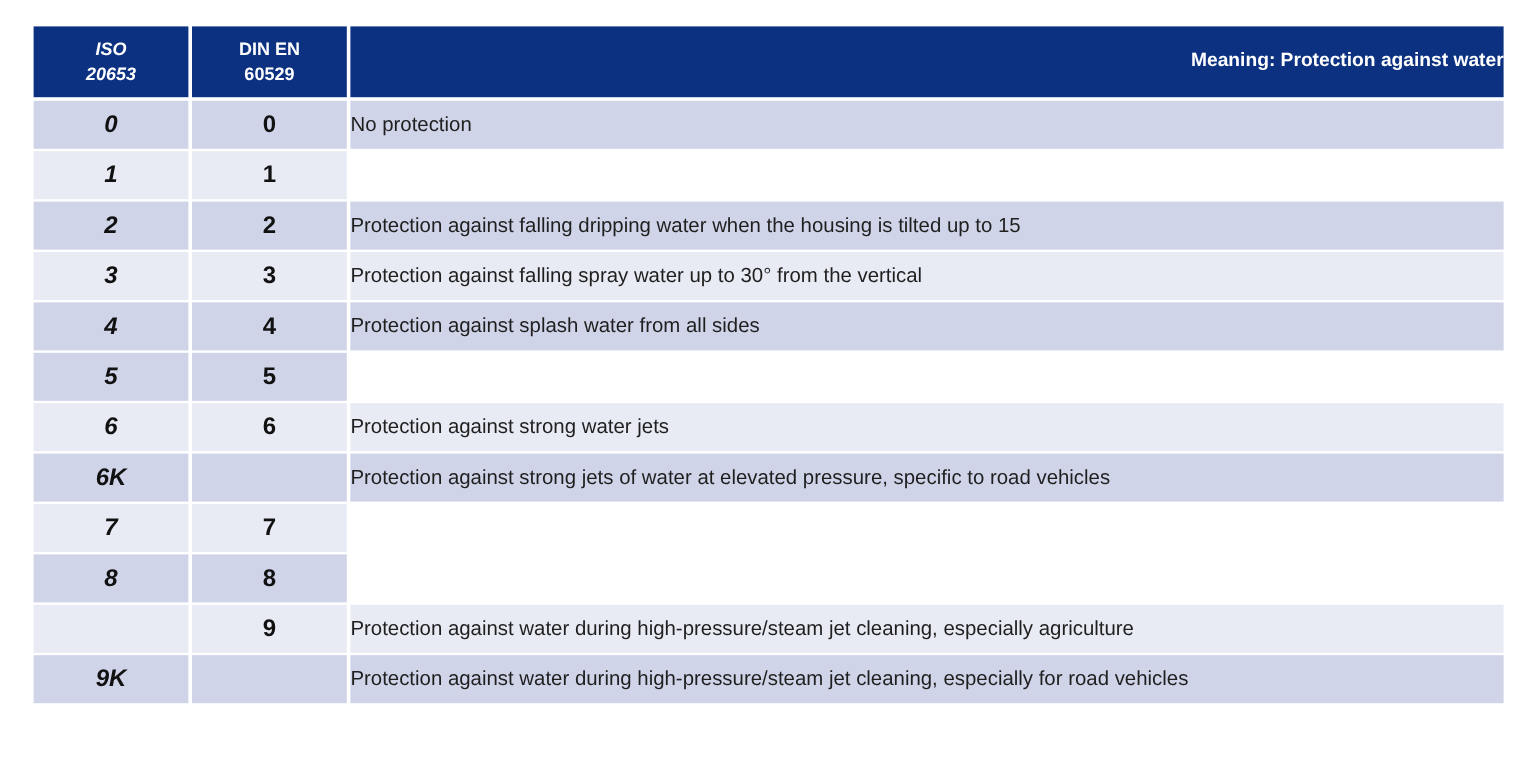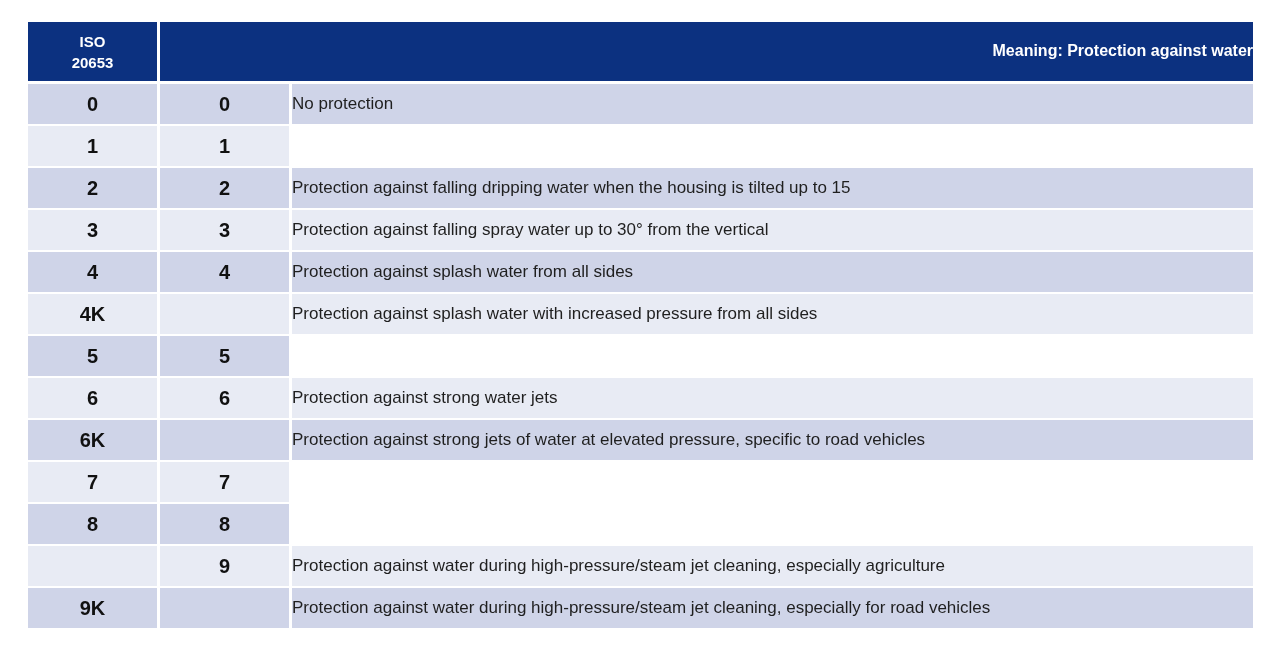--- a/index.html
+++ b/index.html
@@ -33,21 +33,21 @@
     color: var(--header-text, #ffffff);
     font-weight: bold;
     display: flex;
     flex-direction: column;
     align-items: center;
     justify-content: center;
     font-size: 15px;
     line-height: 1.4;
     box-sizing: border-box;
   }
-  .col-a { flex: 0 0 129px; width: 129px; }
+  .col-a { flex: 0 0 129px; width: 129px; font-style: italic; }
   .col-b { flex: 0 0 129px; width: 129px; }
   .col-c { flex: 1 1 auto; }
   .th.col-c {
     align-items: flex-end;
     justify-content: center;
     padding-left: 12px;
     font-size: 16px;
   }
   .trow {
     display: flex;
@@ -78,20 +78,24 @@
 </style>
 </head>
 <body>
 
 <div class="ip-table">
   <div class="thead">
     <div class="th col-a">
       <span>ISO</span>
       <span>20653</span>
     </div>
+    <div class="th col-b">
+      <span>DIN EN</span>
+      <span>60529</span>
+    </div>
     <div class="th col-c">
       <span>Meaning: Protection against water</span>
     </div>
   </div>
   <div class="tbody" id="tbody">
       <div class="trow dark">
         <div class="td col-a">0</div>
         <div class="td col-b">0</div>
         <div class="td col-c">No protection</div>
       </div>
@@ -106,25 +110,20 @@
       </div>
       <div class="trow light">
         <div class="td col-a">3</div>
         <div class="td col-b">3</div>
         <div class="td col-c">Protection against falling spray water up to 30° from the vertical</div>
       </div>
       <div class="trow dark">
         <div class="td col-a">4</div>
         <div class="td col-b">4</div>
         <div class="td col-c">Protection against splash water from all sides</div>
-      </div>
-      <div class="trow light">
-        <div class="td col-a">4K</div>
-        <div class="td col-b"></div>
-        <div class="td col-c">Protection against splash water with increased pressure from all sides</div>
       </div>
       <div class="trow dark">
         <div class="td col-a">5</div>
         <div class="td col-b">5</div>
       </div>
       <div class="trow light">
         <div class="td col-a">6</div>
         <div class="td col-b">6</div>
         <div class="td col-c">Protection against strong water jets</div>
       </div>

